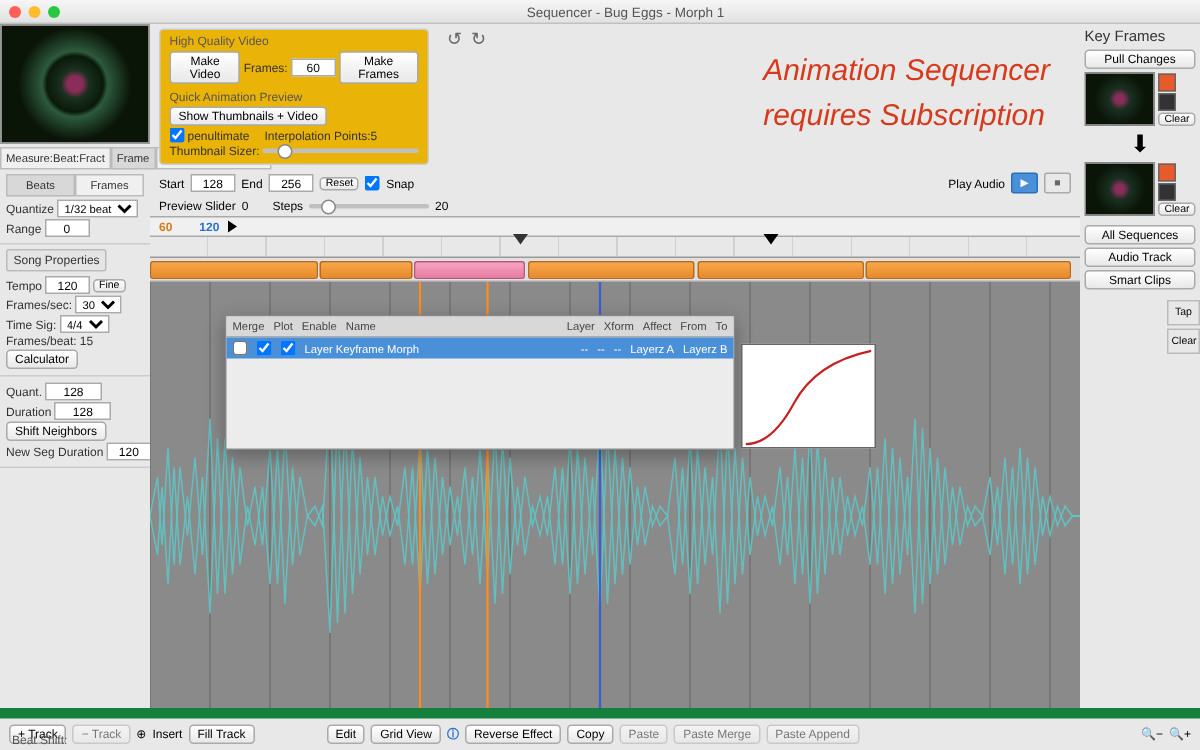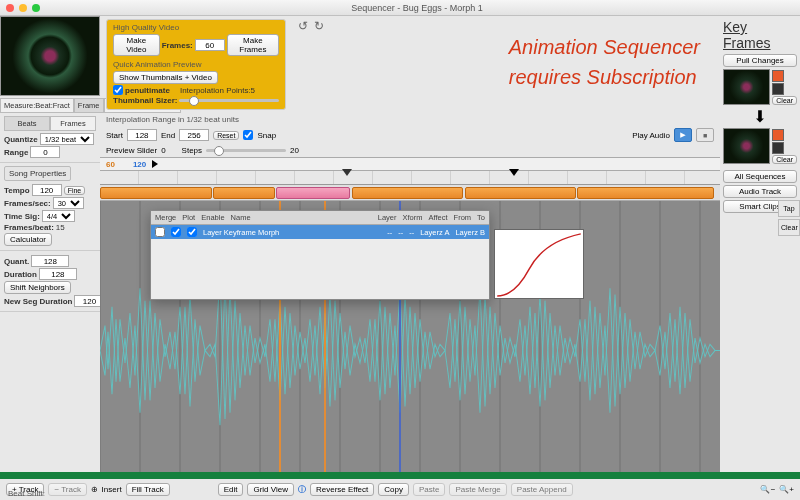--- a/index.html
+++ b/index.html
@@ -17,21 +17,21 @@
 .left { width: 100px; flex-shrink: 0; }
 .preview { width: 100px; height: 80px; background: radial-gradient(circle at 50% 50%, #8b2d5a 8%, #1a3020 15%, #0a1a0a 30%, #2d5a3d 35%, #0a1508 60%); border: 1px solid #999; }
 
 .tabbar { display: flex; margin-top: 2px; background: #e8e8e8; }
 .tab { flex: 1; padding: 2px 3px; font-size: 7.5px; text-align: center; border: 1px solid #bbb; background: #f0f0f0; color: #333; }
 .tab.active { background: #d8d8d8; }
 
 .side-panel { padding: 3px 4px; border-bottom: 1px solid #ccc; }
 .side-title { background: #e5e5e5; color: #333; font-size: 8px; padding: 2px 4px; border: 1px solid #bbb; border-radius: 2px; display: inline-block; margin-bottom: 2px; }
 .row { display: flex; align-items: center; gap: 2px; margin: 1px 0; font-size: 8px; color: #333; }
-.row label { flex: 0 0 auto; font-weight: bold; }
+.row label { flex: 0 0 auto; }
 .inp { width: 30px; height: 12px; font-size: 8px; border: 1px solid #aaa; background: #fff; text-align: center; }
 .inp-w { width: 38px; }
 .btn { padding: 1px 5px; font-size: 8px; background: linear-gradient(#fff,#e8e8e8); border: 1px solid #aaa; border-radius: 3px; text-align: center; }
 .btn-sm { padding: 0 3px; font-size: 7px; }
 .sel { height: 12px; font-size: 7.5px; border: 1px solid #aaa; background: #fff; }
 
 
 .center { flex: 1; display: flex; flex-direction: column; min-width: 0; }
 .topcontrols { padding: 3px 6px; font-size: 8.5px; color: #333; display: flex; gap: 12px; }
 .ctrl-group { border: 1px solid #ccc; border-radius: 3px; padding: 3px 6px; background: #eab308; flex: 1; }
@@ -64,21 +64,21 @@
 
 
 .seg-editor { position: absolute; left: 150px; top: 210px; width: 340px; background: #ececec; border: 1px solid #888; box-shadow: 0 4px 12px rgba(0,0,0,.3); z-index: 10; }
 .seg-editor-hdr { display: flex; background: #d8d8d8; font-size: 7.5px; color: #444; padding: 2px 4px; gap: 6px; border-bottom: 1px solid #aaa; }
 .seg-editor-row { display: flex; align-items: center; background: #4a90d9; color: #fff; font-size: 7.5px; padding: 2px 4px; gap: 6px; }
 .curve-box { position: absolute; right: -95px; top: 18px; width: 90px; height: 70px; background: #fff; border: 1px solid #666; }
 .curve-svg { width: 100%; height: 100%; }
 
 
 .right { width: 80px; flex-shrink: 0; padding: 3px; font-size: 8px; }
-.kf-title { font-size: 14px; color: #333; margin-bottom: 3px; text-decoration: underline; }
+.kf-title { font-size: 10px; color: #333; margin-bottom: 3px; }
 .kf-thumb { width: 48px; height: 36px; background: radial-gradient(circle,#8b2d5a 10%,#1a3020 25%,#0a1508 60%); border: 1px solid #888; margin: 2px 0; }
 .arrow-down { font-size: 16px; text-align: center; color: #000; }
 .kf-row { display: flex; gap: 2px; align-items: center; }
 .color-chip { width: 12px; height: 12px; border: 1px solid #666; }
 
 .overlay-banner { position: absolute; top: 32px; right: 100px; color: #d63a1a; font-size: 20px; font-style: italic; font-family: Georgia, serif; text-align: left; line-height: 1.5; z-index: 5; pointer-events: none; }
 
 .bottom-bar { position: absolute; bottom: 0; left: 0; right: 0; height: 28px; background: #e8e8e8; border-top: 7px solid #15803d; display: flex; align-items: center; padding: 2px 6px; gap: 4px; font-size: 8px; }
 .bottom-bar .spacer { flex: 1; }
 
@@ -192,23 +192,20 @@
           <label>Thumbnail Sizer:</label>
           <div class="slider-fake"></div>
         </div>
       </div>
       <div style="display:flex;gap:6px;font-size:12px;color:#666">
         <span>↺</span>
         <span>↻</span>
       </div>
     </div>
 
-    <div class="range-row">
-      <span style="margin-right:auto;color:#555">Interpolation Range in 1/32 beat units</span>
-    </div>
     <div class="range-row">
       <label>Start</label>
       <input class="inp" value="128" style="">
       <label>End</label>
       <input class="inp" value="256" style="">
       <button class="btn btn-sm">Reset</button>
       <input type="checkbox" class="chk" checked="" style="">
       <label>Snap</label>
       <span style="flex:1"></span>
       <label>Play Audio</label>

